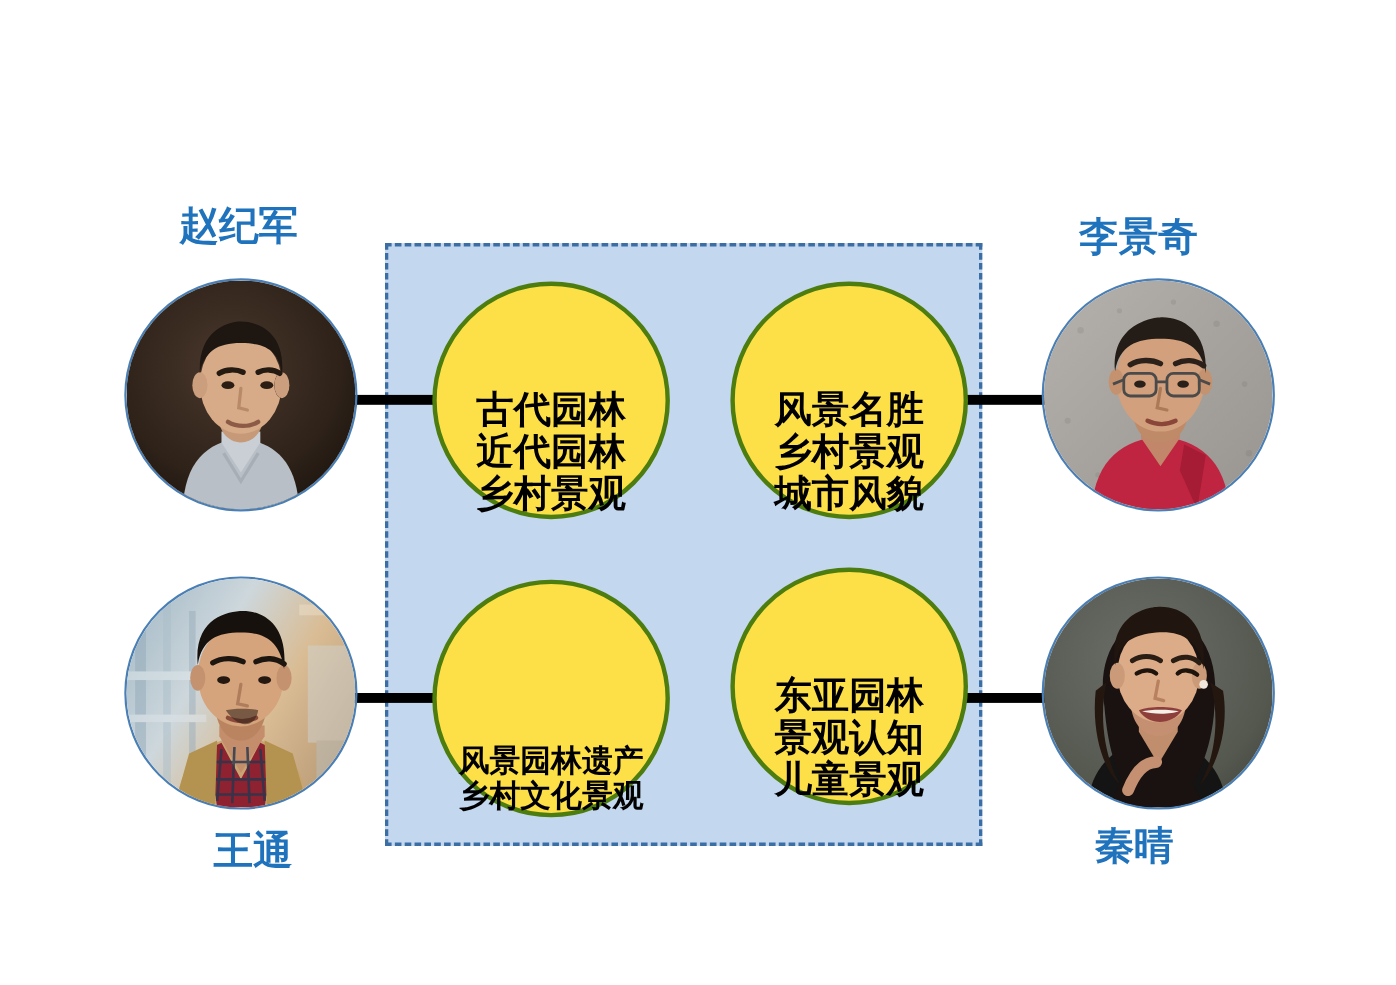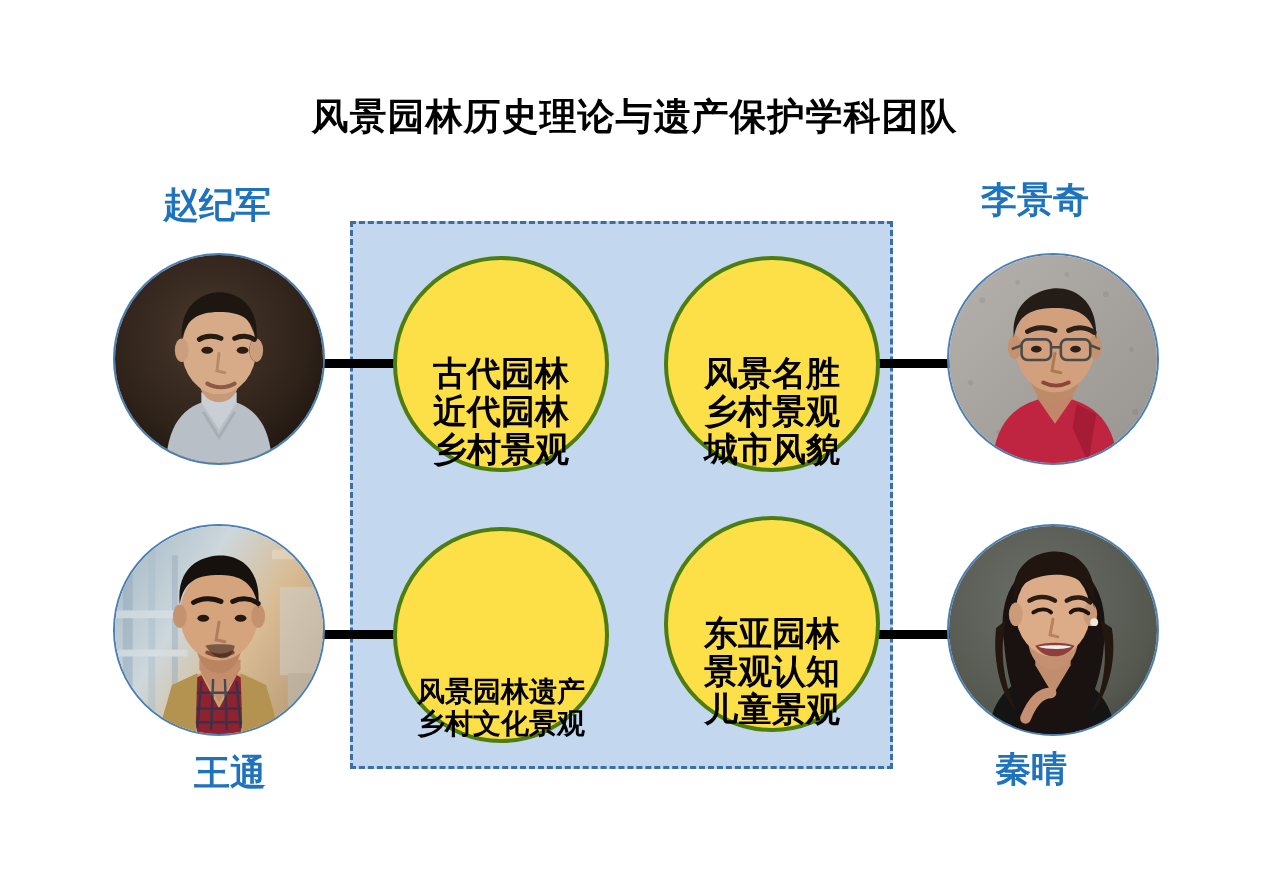--- a/index.html
+++ b/index.html
@@ -111,30 +111,29 @@
   
   .member-name {
     position: absolute;
     font-size: 36px;
     font-weight: bold;
     color: #1f72bc;
     white-space: nowrap;
     z-index: 7;
   }
   .name-tl { left: 163px; top: 181px; }
-  .name-tr { left: 981px; top: 176px; }
+  .name-tr { left: 981px; top: 191px; }
   .name-bl { left: 194px; top: 749px; text-align: center; }
   .name-br { left: 995px; top: 745px; }
 </style>
 </head>
 <body>
 
 <div id="canvas">
 
-  <div class="page-title">风景园林历史理论与遗产保护学科团队</div>
 
   <div class="dashed-box"></div>
 
   <div class="connector conn-tl"></div>
   <div class="connector conn-bl"></div>
   <div class="connector conn-tr"></div>
   <div class="connector conn-br"></div>
 
   <div class="topic topic-a sz-4">
     <div class="topic-line">古代园林</div>

